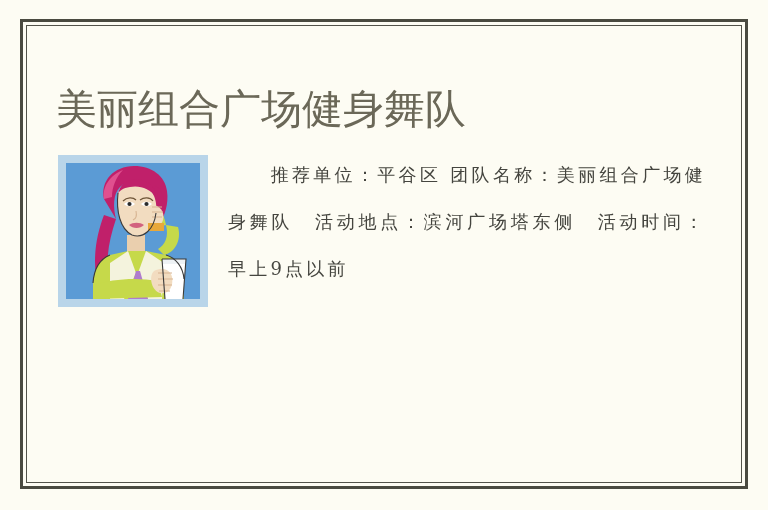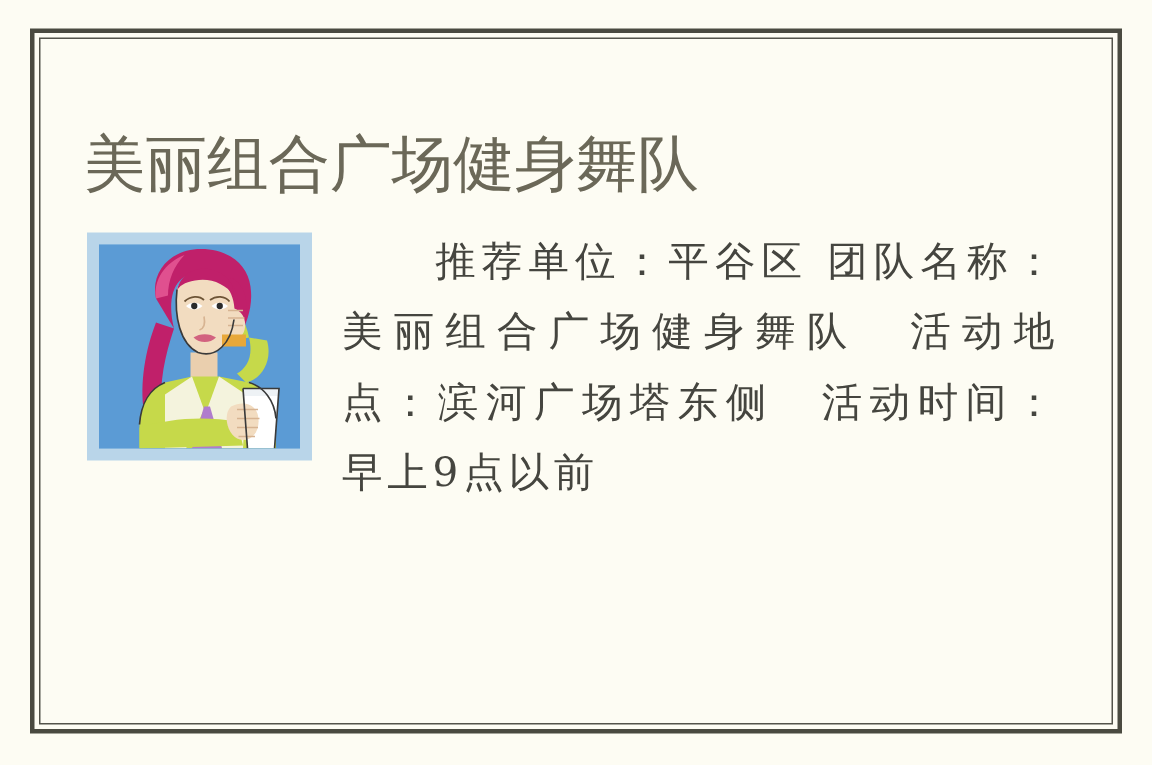--- a/index.html
+++ b/index.html
@@ -90,21 +90,21 @@
     overflow: hidden;
   }
   #illustration svg {
     display: block;
     width: 100%;
     height: 100%;
   }
 
   #body-text {
     font-family: "DejaVu Serif", "Liberation Serif", serif;
-    font-size: 27px;
+    font-size: 18px;
     line-height: 47px;
     color: #45453f;
     letter-spacing: 3.2px;
     text-align: justify;
     text-justify: inter-character;
   }
 </style>
 </head>
 <body>
 

